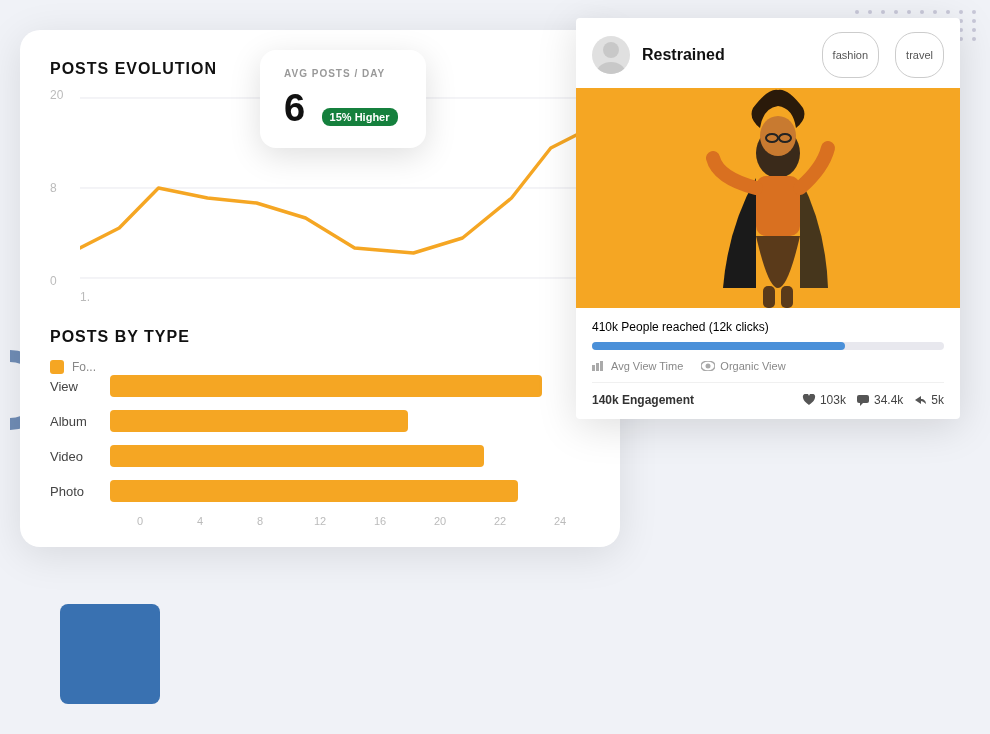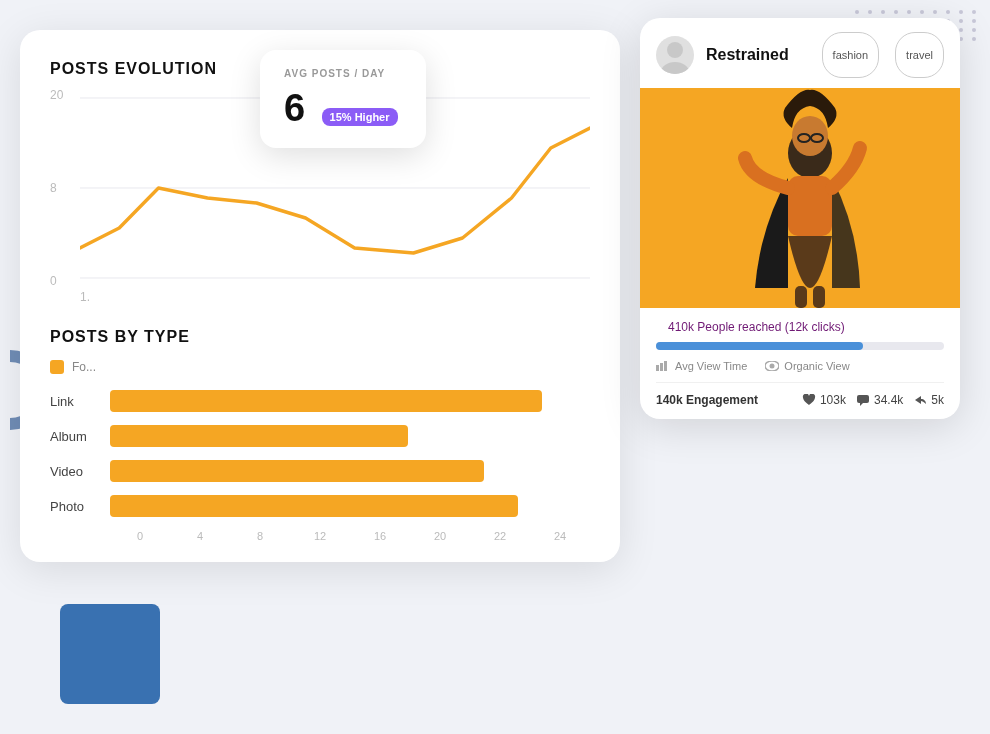--- a/index.html
+++ b/index.html
@@ -70,21 +70,21 @@
     }
     .avg-card-value {
       font-size: 38px;
       font-weight: 700;
       color: #111;
       display: inline-block;
       margin-right: 12px;
     }
     .avg-badge {
       display: inline-block;
-      background: #8b5cf6;
+      background: #15803d;
       color: #fff;
       font-size: 11px;
       font-weight: 700;
       border-radius: 8px;
       padding: 3px 8px;
       vertical-align: middle;
     }
 
     
     .chart-area {
@@ -125,21 +125,21 @@
     .section-title {
       font-size: 16px;
       font-weight: 800;
       color: #111;
       letter-spacing: 1px;
       margin-bottom: 14px;
     }
     .legend-row {
       display: flex;
       align-items: flex-start;
-      margin-bottom: 16px;
+      margin-bottom: 1px;
       gap: 8px;
     }
     .legend-dot {
       width: 14px;
       height: 14px;
       border-radius: 3px;
       background: #f5a623;
       flex-shrink: 0;
     }
     .legend-label {
@@ -183,23 +183,23 @@
       font-size: 11px;
       color: #bbb;
       text-align: center;
     }
 
     
     .profile-card {
       position: absolute;
       top: 18px;
       right: 30px;
-      width: 320px;
+      width: 384px;
       background: #fff;
-      border-radius: 20px;
+      border-radius: 4px;
       box-shadow: 0 8px 40px rgba(0,0,0,0.13);
       z-index: 5;
       overflow: hidden;
     }
     .profile-card-header {
       display: flex;
       align-items: center;
       gap: 12px;
       padding: 14px 16px 10px;
     }
@@ -243,24 +243,23 @@
     
     .figure-svg {
       width: 100%;
       height: 100%;
     }
     .profile-stats {
       padding: 12px 16px 4px;
     }
     .reach-text {
       font-size: 12px;
-      color: #701a75;
+      color: #000000;
       font-weight: 500;
       margin-bottom: 8px;
-      margin-left: 12px;
     }
     .reach-bar-outer {
       width: 100%;
       height: 8px;
       background: #e8e8ee;
       border-radius: 4px;
       margin-bottom: 10px;
     }
     .reach-bar-inner {
       height: 100%;
@@ -406,21 +405,21 @@
 
   <div class="posts-by-type">
     <div class="section-title">POSTS BY TYPE</div>
     <div class="legend-row">
       <div class="legend-dot"></div>
       <span class="legend-label">Fo...</span>
     </div>
     <div class="bar-chart-area">
 
         <div class="bar-row">
-          <div class="bar-label">Link</div>
+          <div class="bar-label">View</div>
           <div class="bar-outer">
             <div class="bar-inner" style="width: 90%;"></div>
           </div>
         </div>
         <div class="bar-row">
           <div class="bar-label">Album</div>
           <div class="bar-outer">
             <div class="bar-inner" style="width: 62%;"></div>
           </div>
         </div>

